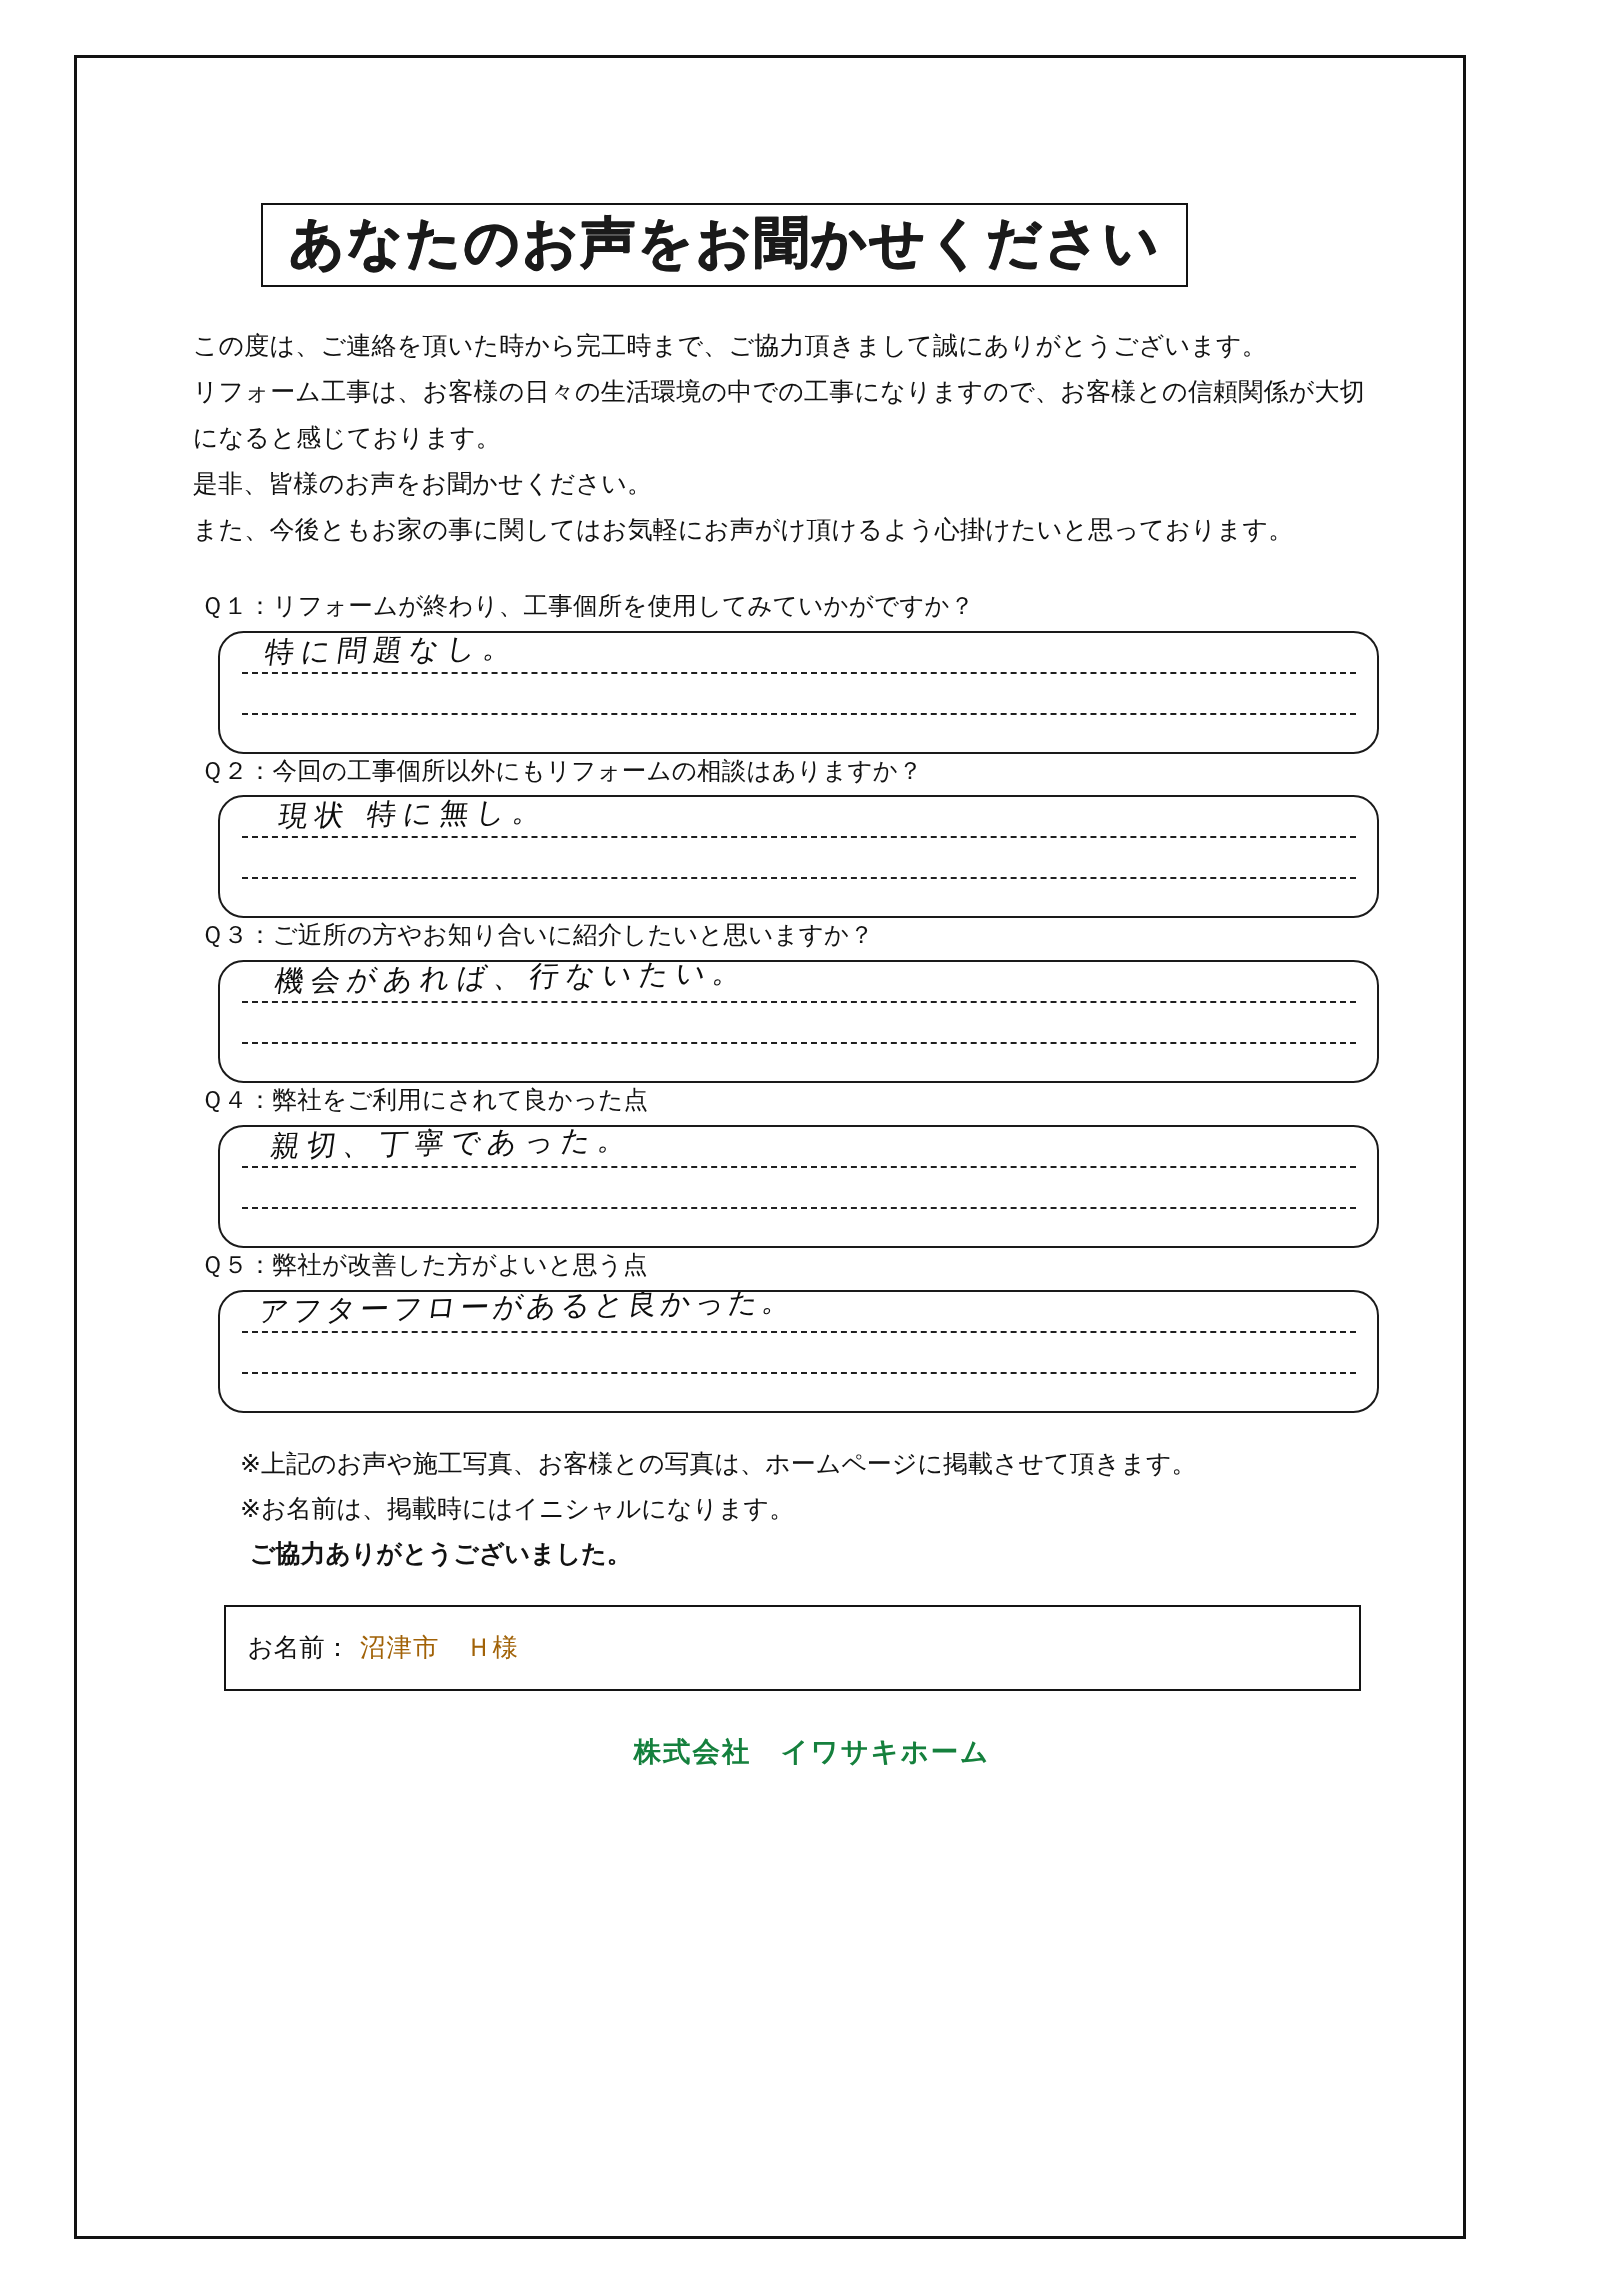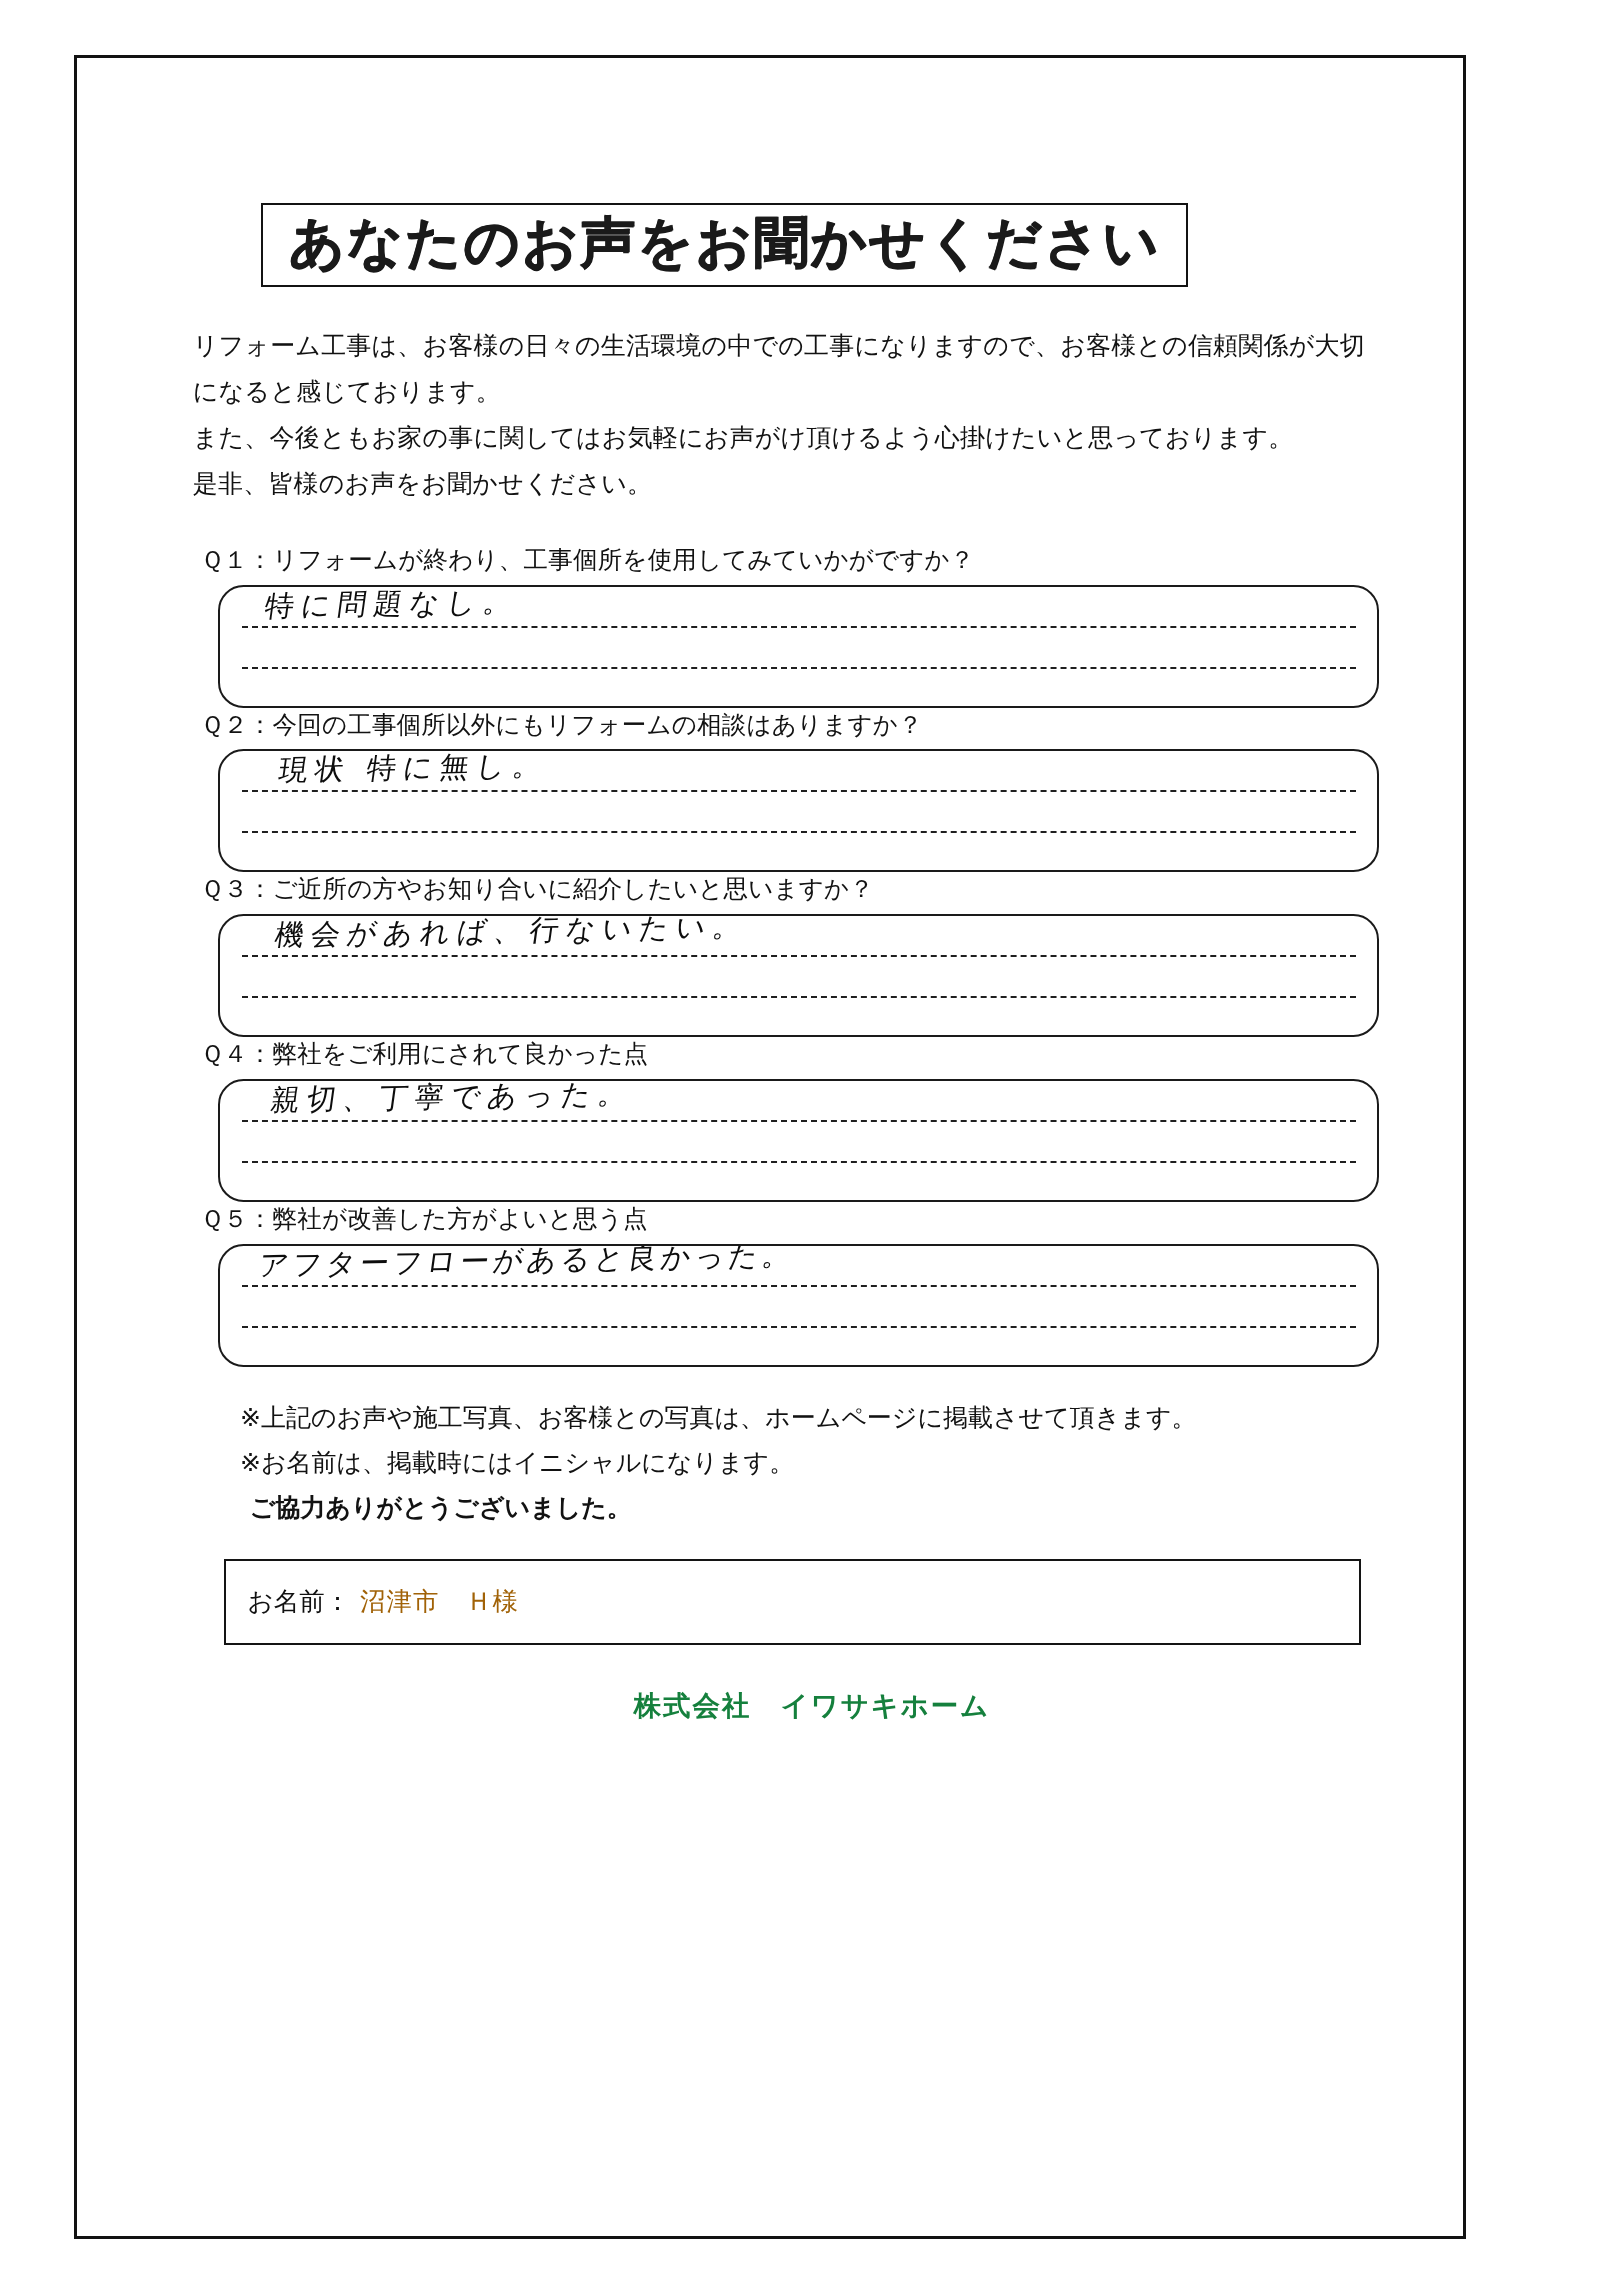--- a/index.html
+++ b/index.html
@@ -182,24 +182,25 @@
   <div class="sheet-frame">
     <div class="content">
 
       <div class="title-wrap">
         <div class="title-box">
           <div class="title-text">あなたのお声をお聞かせください</div>
         </div>
       </div>
 
       <div class="intro">
+        <div class="intro-line">この度は、ご連絡を頂いた時から完工時まで、ご協力頂きまして誠にありがとうございます。</div>
         <div class="intro-line">リフォーム工事は、お客様の日々の生活環境の中での工事になりますので、お客様との信頼関係が大切</div>
         <div class="intro-line">になると感じております。</div>
+        <div class="intro-line">是非、皆様のお声をお聞かせください。</div>
         <div class="intro-line">また、今後ともお家の事に関してはお気軽にお声がけ頂けるよう心掛けたいと思っております。</div>
-        <div class="intro-line">是非、皆様のお声をお聞かせください。</div>
       </div>
 
       <div class="q-block first">
         <div class="q-label">Ｑ１：リフォームが終わり、工事個所を使用してみていかがですか？</div>
         <div class="answer-box">
           <div class="handwriting">特に問題なし。</div>
           <div class="rule r1"></div>
           <div class="rule r2"></div>
         </div>
       </div>

